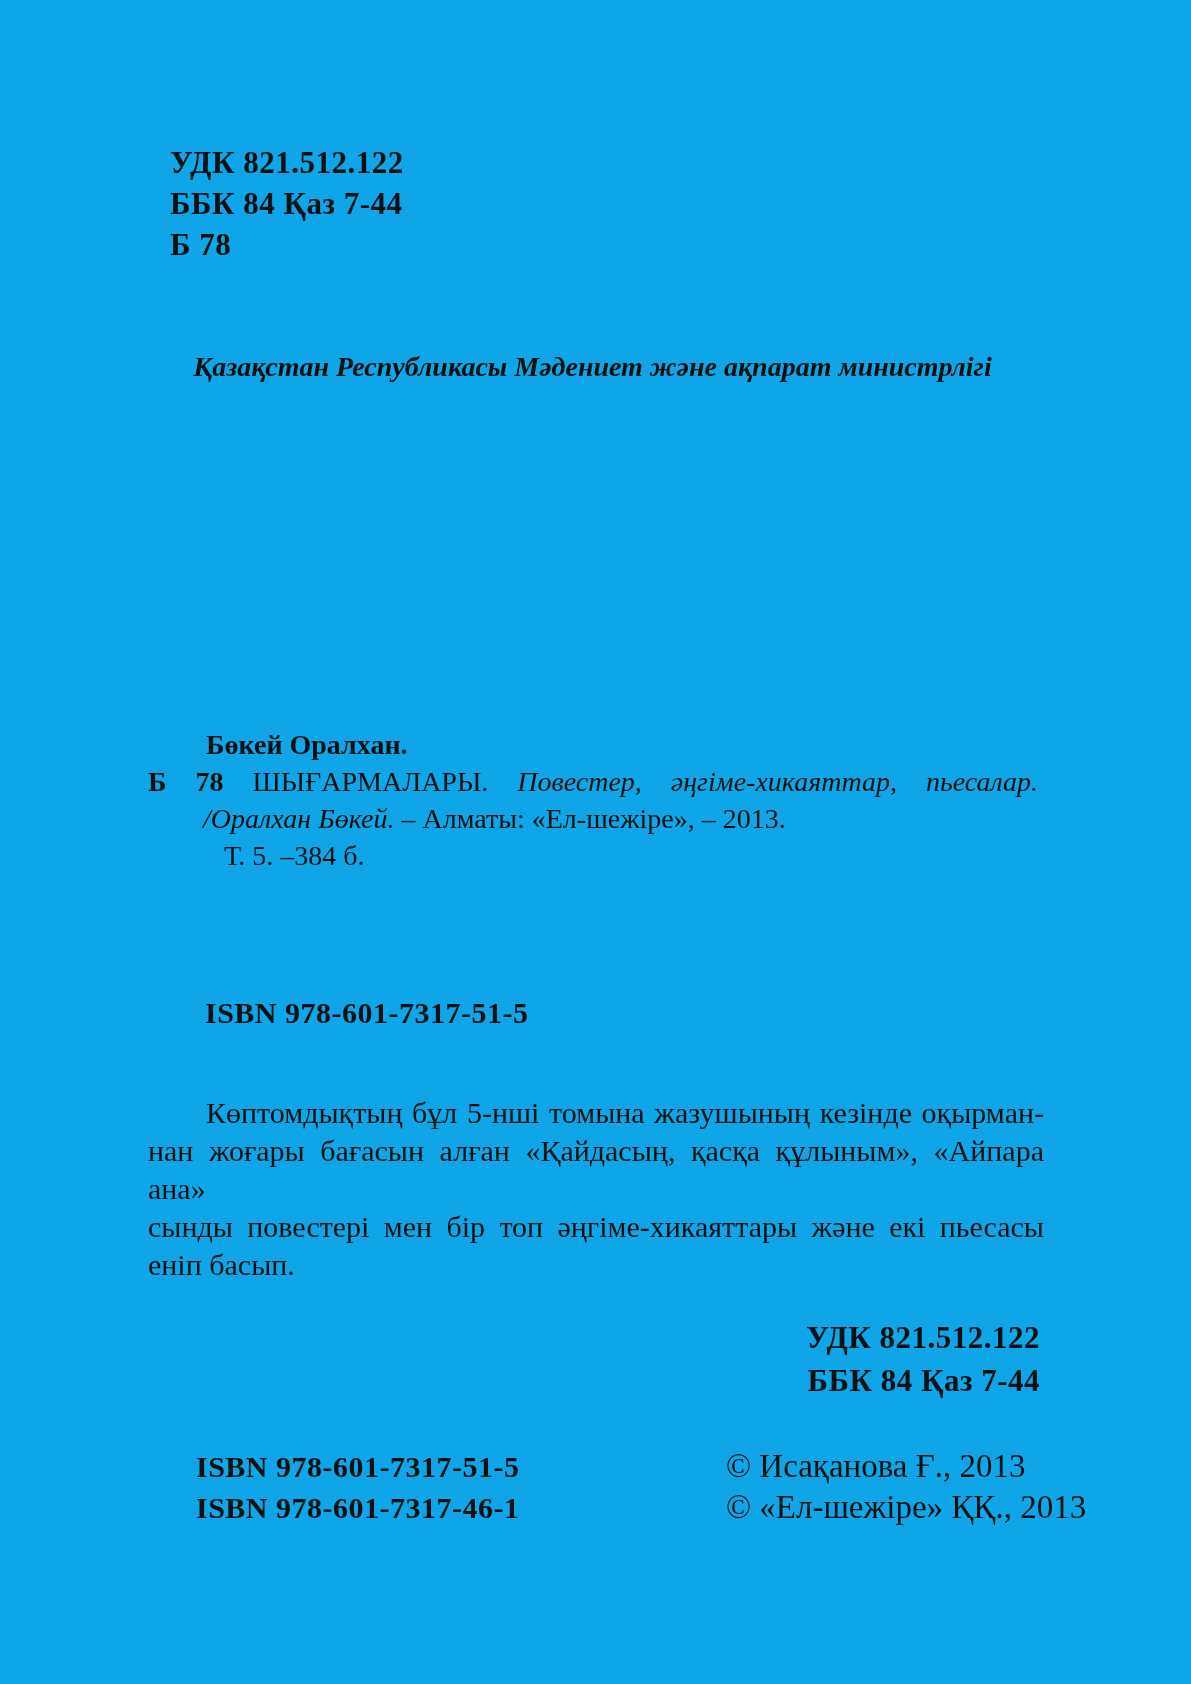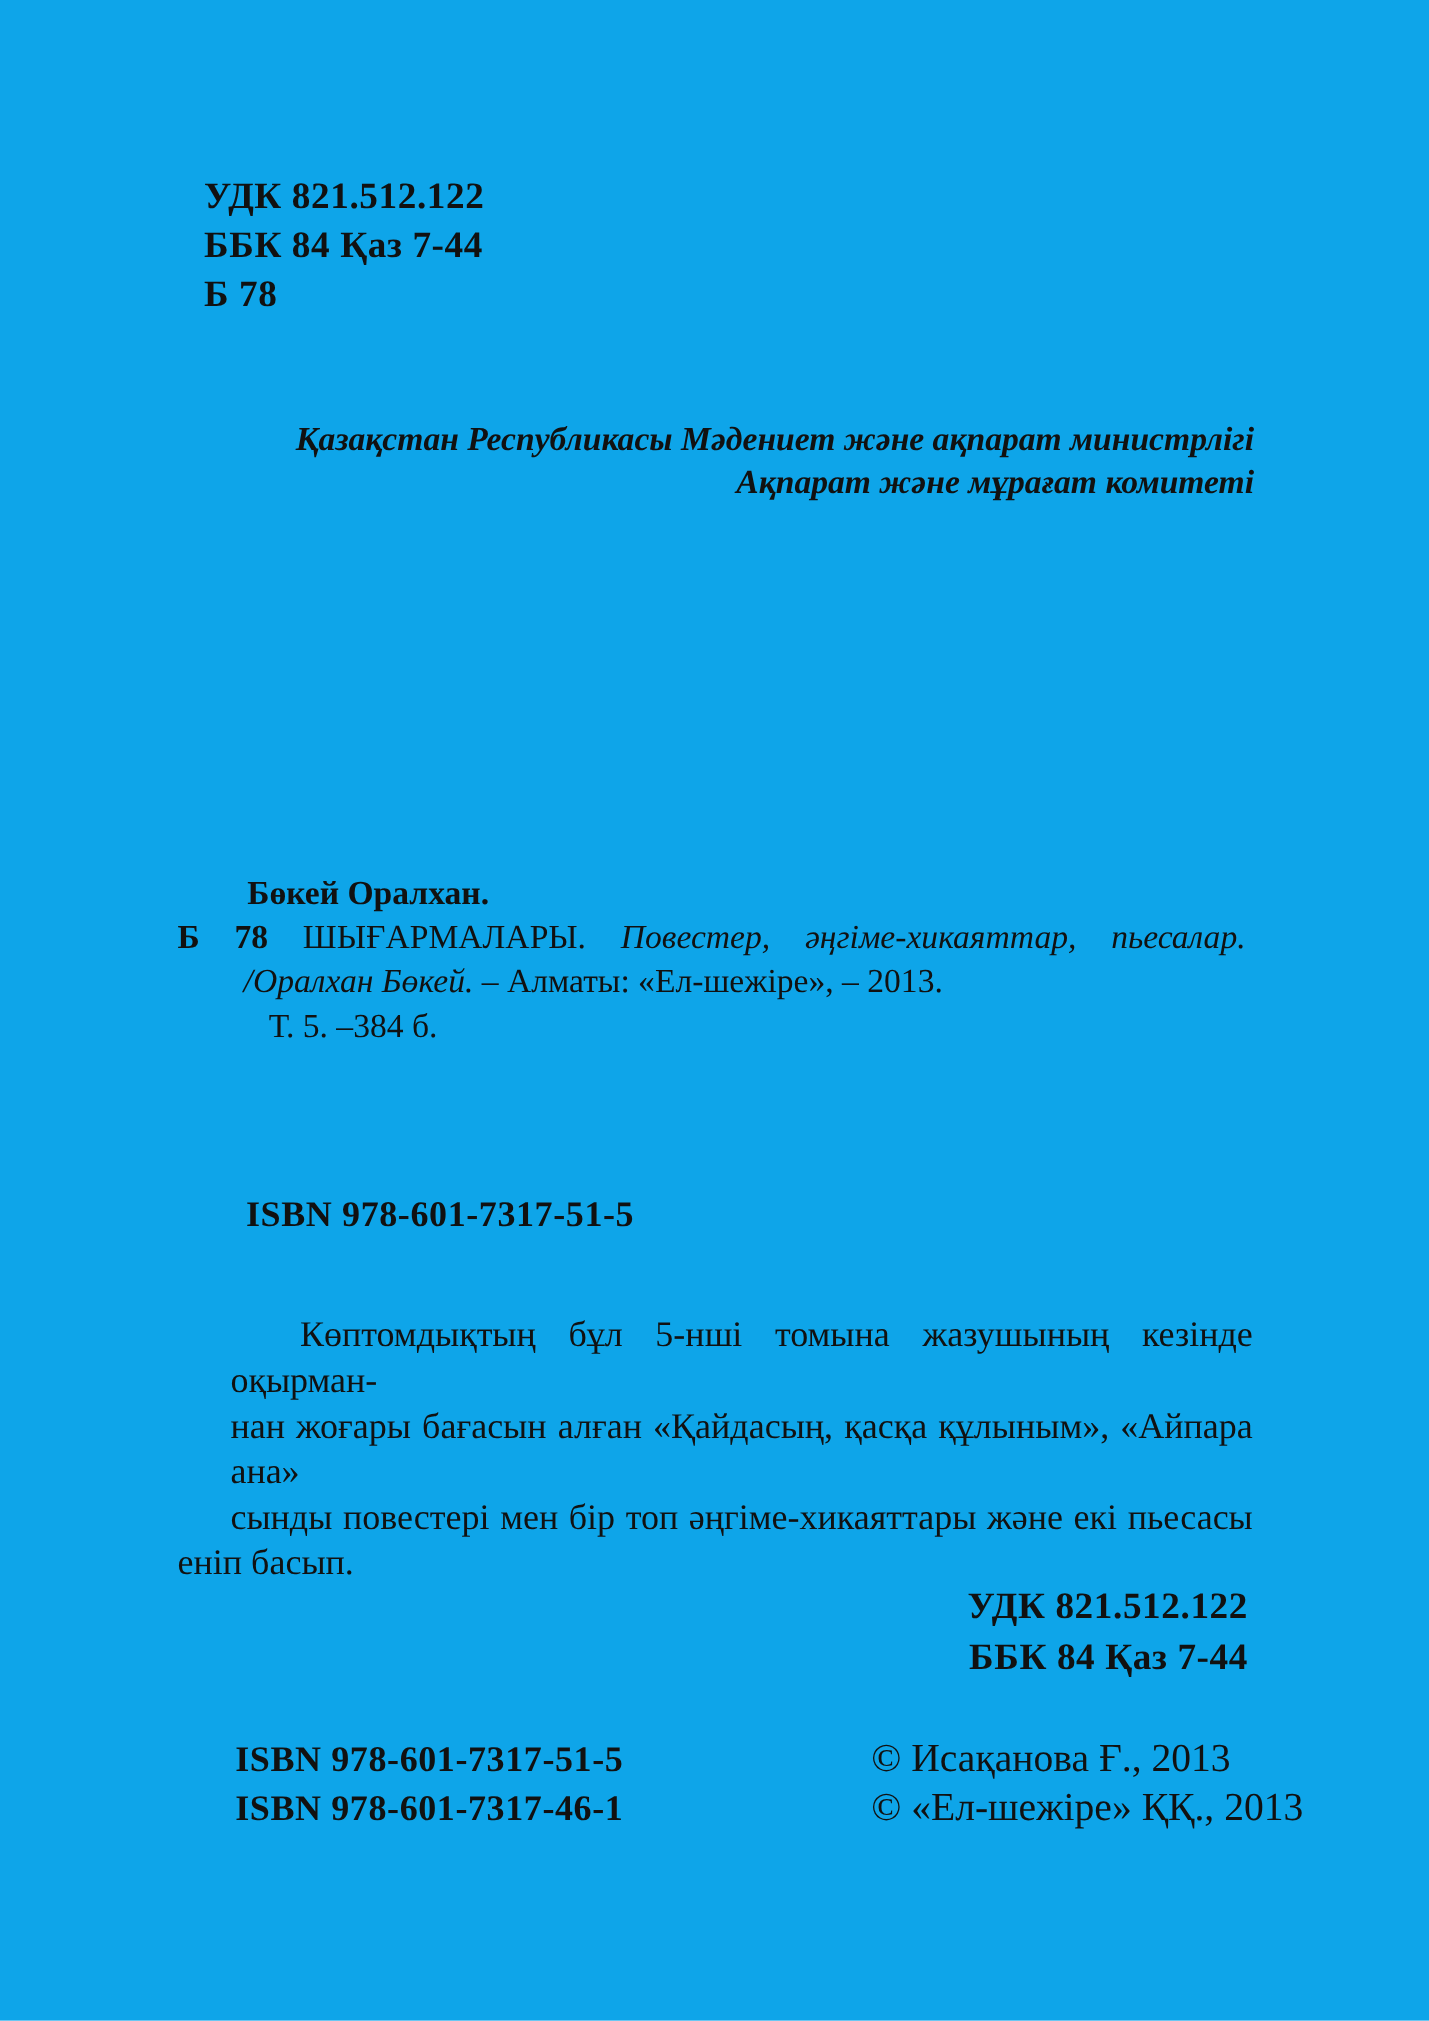--- a/index.html
+++ b/index.html
@@ -27,21 +27,21 @@
     line-height: 41px;
     letter-spacing: 0.5px;
   }
 
   
   .ministry {
     position: absolute;
     left: 140px;
     top: 349px;
     width: 905px;
-    text-align: right;
+    text-align: center;
     font-style: italic;
     font-weight: bold;
     font-size: 28px;
     line-height: 36px;
   }
 
   
   .catalog {
     position: absolute;
     left: 148px;
@@ -78,21 +78,20 @@
     position: absolute;
     left: 148px;
     top: 1094px;
     width: 896px;
     font-size: 30px;
     line-height: 38px;
   }
   .annotation .jline {
     text-align: justify;
     text-align-last: justify;
-    margin-left: 44px;
   }
   .annotation .indent { text-indent: 58px; }
 
   
   .codes-right {
     position: absolute;
     left: 640px;
     top: 1316px;
     width: 400px;
     text-align: right;
@@ -126,21 +125,20 @@
 <div class="page">
 
   <div class="top-codes">
     <div>УДК 821.512.122</div>
     <div>ББК 84 Қаз 7-44</div>
     <div>Б 78</div>
   </div>
 
   <div class="ministry">
     <div>Қазақстан Республикасы Мәдениет және ақпарат министрлігі</div>
-    <div>Ақпарат және мұрағат комитеті</div>
   </div>
 
   <div class="catalog">
     <div class="author">Бөкей Оралхан.</div>
     <div class="title-line"><span class="code">Б 78</span> <span class="title">ШЫҒАРМАЛАРЫ.</span> <span class="subtitle">Повестер, әңгіме-хикаяттар, пьесалар.</span></div>
     <div class="byline"><span class="byline-italic">/Оралхан Бөкей.</span> <span>– Алматы: «Ел-шежіре», – 2013.</span></div>
     <div class="volume">Т. 5. –384 б.</div>
   </div>
 
   <div class="isbn-main">ISBN 978-601-7317-51-5</div>

